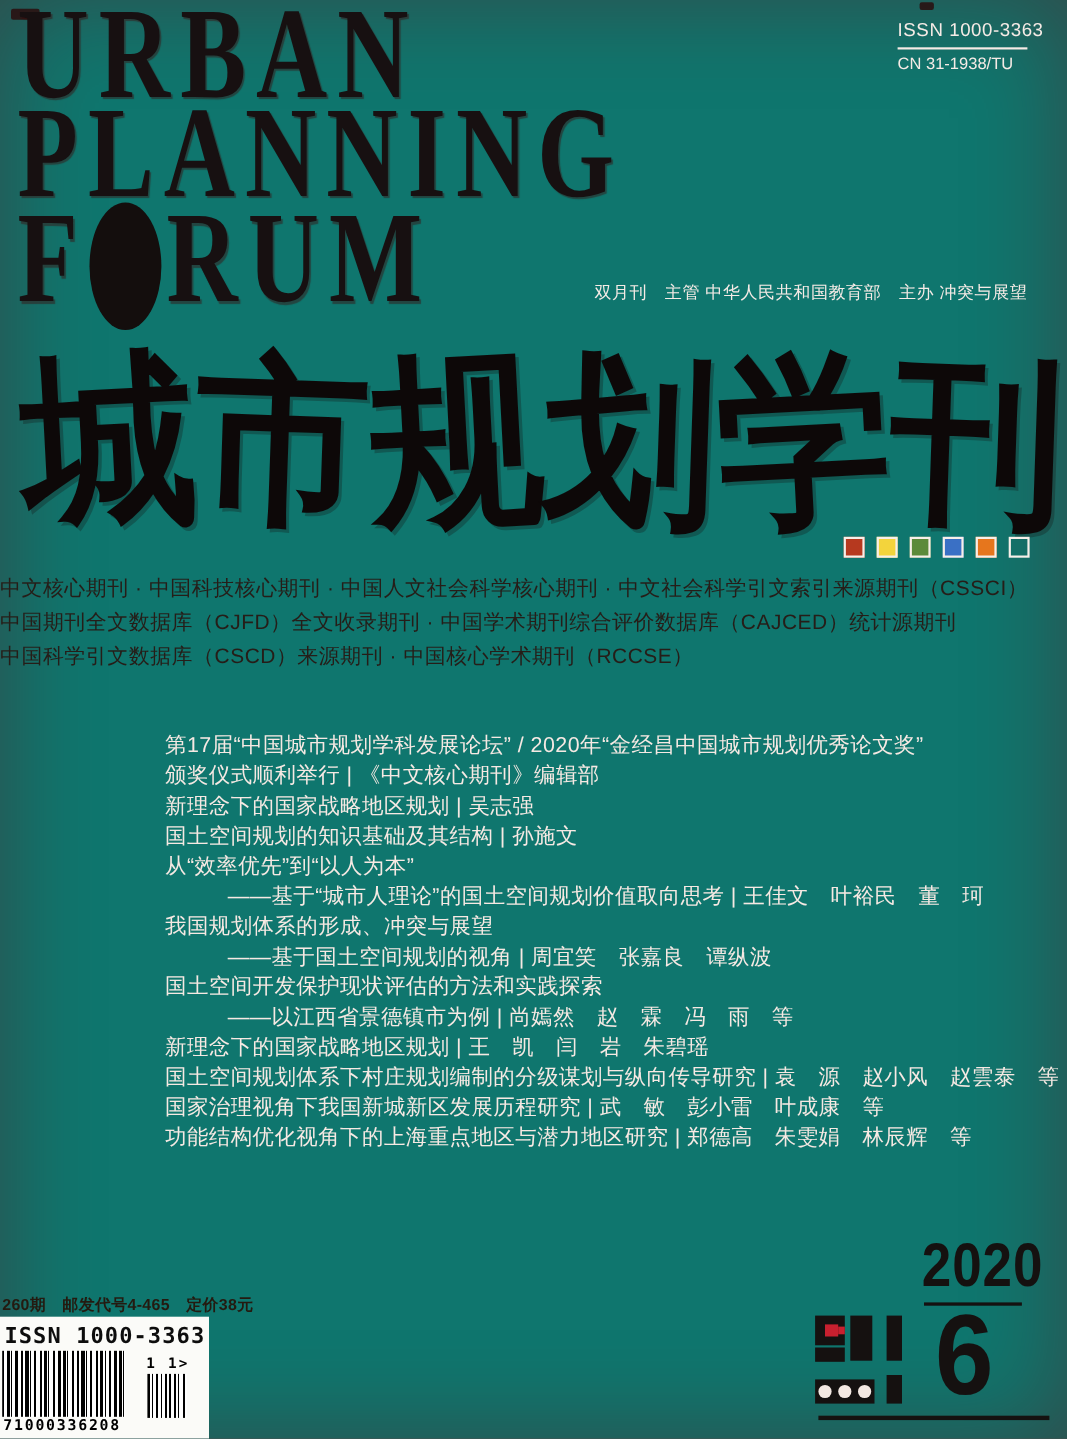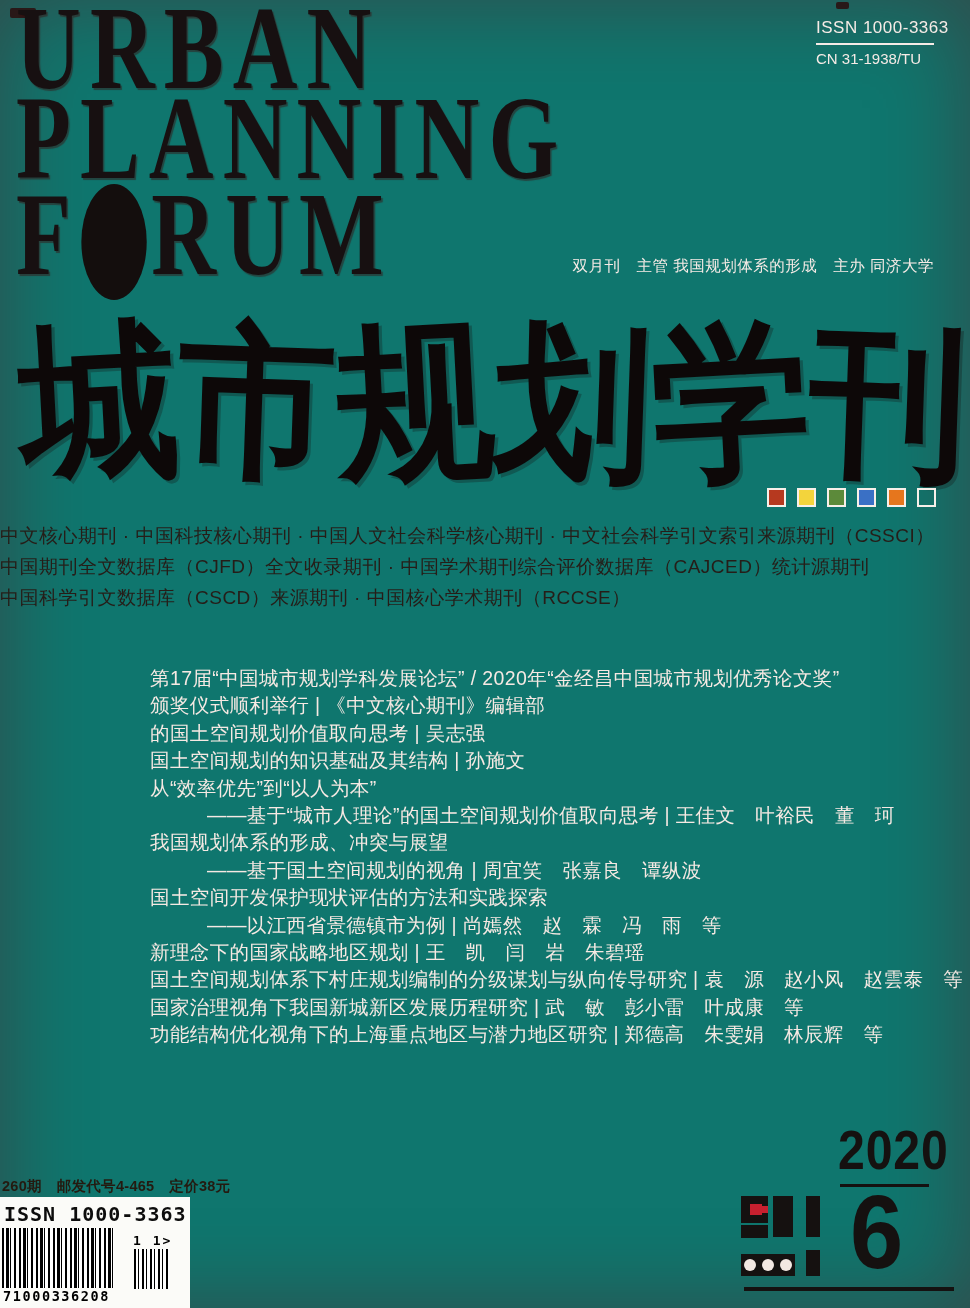--- a/index.html
+++ b/index.html
@@ -101,21 +101,21 @@
     <span class="mast-line">PLANNING</span>
     <span class="mast-line l3"><span>F</span><span class="o-oval"></span><span>RUM</span></span>
   </div>
 
   <div class="codes">
     <div class="issn">ISSN 1000-3363</div>
     <div class="rule"></div>
     <div class="cn">CN 31-1938/TU</div>
   </div>
 
-  <div class="publine">双月刊　主管 我国规划体系的形成　主办 同济大学</div>
+  <div class="publine">双月刊　主管 中华人民共和国教育部　主办 冲突与展望</div>
 
   <div class="cover-title">
     <span>城</span>
     <span>市</span>
     <span>规</span>
     <span>划</span>
     <span>学</span>
     <span>刊</span>
   </div>
 
@@ -130,21 +130,21 @@
 
   <div class="indexing">
     <div>中文核心期刊 · 中国科技核心期刊 · 中国人文社会科学核心期刊 · 中文社会科学引文索引来源期刊（CSSCI）</div>
     <div>中国期刊全文数据库（CJFD）全文收录期刊 · 中国学术期刊综合评价数据库（CAJCED）统计源期刊</div>
     <div>中国科学引文数据库（CSCD）来源期刊 · 中国核心学术期刊（RCCSE）</div>
   </div>
 
   <div class="articles">
     <div class="article-line">第17届“中国城市规划学科发展论坛” / 2020年“金经昌中国城市规划优秀论文奖”</div>
     <div class="article-line">颁奖仪式顺利举行 | 《中文核心期刊》编辑部</div>
-    <div class="article-line">的国土空间规划价值取向思考 | 吴志强</div>
+    <div class="article-line">新理念下的国家战略地区规划 | 吴志强</div>
     <div class="article-line">国土空间规划的知识基础及其结构 | 孙施文</div>
     <div class="article-line">从“效率优先”到“以人为本”</div>
     <div class="article-line indent">——基于“城市人理论”的国土空间规划价值取向思考 | 王佳文　叶裕民　董　珂</div>
     <div class="article-line">我国规划体系的形成、冲突与展望</div>
     <div class="article-line indent">——基于国土空间规划的视角 | 周宜笑　张嘉良　谭纵波</div>
     <div class="article-line">国土空间开发保护现状评估的方法和实践探索</div>
     <div class="article-line indent">——以江西省景德镇市为例 | 尚嫣然　赵　霖　冯　雨　等</div>
     <div class="article-line">新理念下的国家战略地区规划 | 王　凯　闫　岩　朱碧瑶</div>
     <div class="article-line">国土空间规划体系下村庄规划编制的分级谋划与纵向传导研究 | 袁　源　赵小风　赵雲泰　等</div>
     <div class="article-line">国家治理视角下我国新城新区发展历程研究 | 武　敏　彭小雷　叶成康　等</div>

